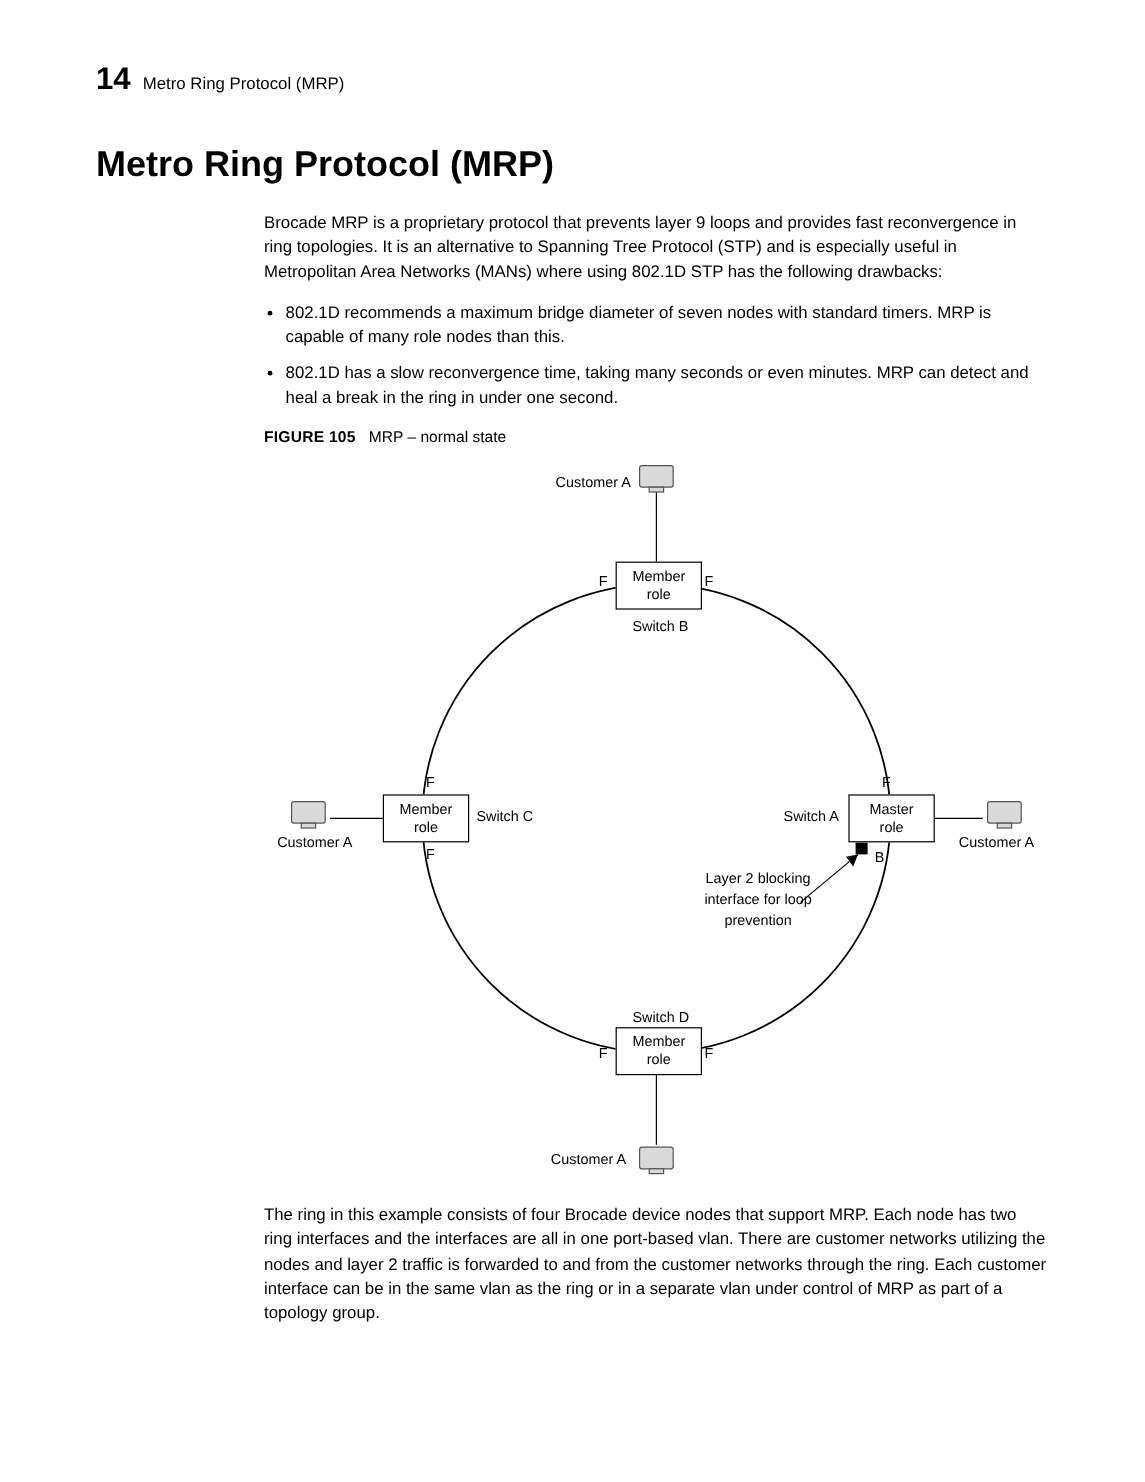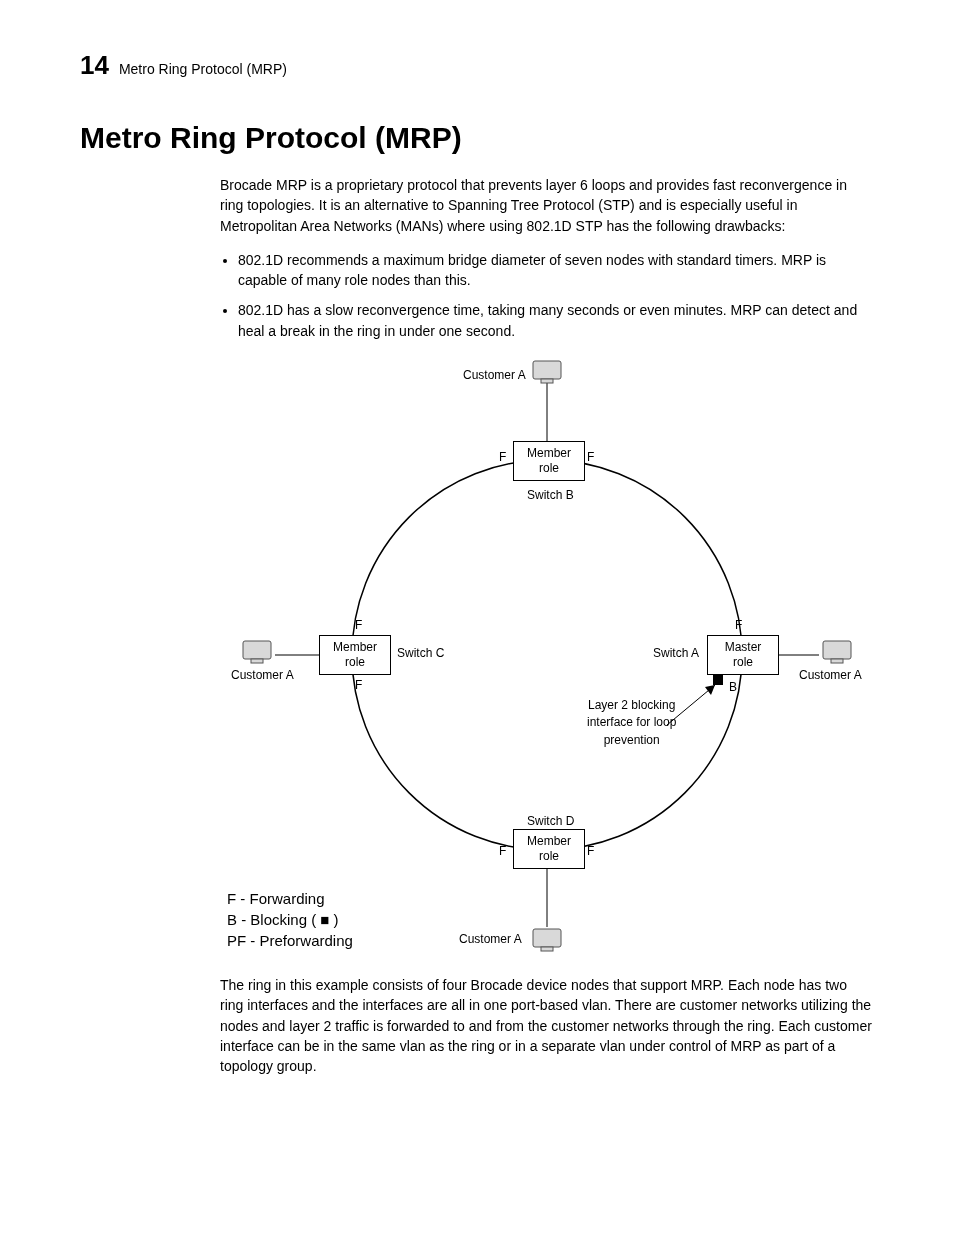--- a/index.html
+++ b/index.html
@@ -95,28 +95,32 @@
 
   <div class="running-head">
     <span class="chnum">14</span>
     <span class="chtitle">Metro Ring Protocol (MRP)</span>
   </div>
 
   <h1 class="title">Metro Ring Protocol (MRP)</h1>
 
   <div class="body-block">
 
-    <p>Brocade MRP is a proprietary protocol that prevents layer 6 loops and provides fast reconvergence in ring topologies. It is an alternative to Spanning Tree Protocol (STP) and is especially useful in Metropolitan Area Networks (MANs) where using 802.1D STP has the following drawbacks:</p>
+    <p>Brocade MRP is a proprietary protocol that prevents layer 9 loops and provides fast reconvergence in ring topologies. It is an alternative to Spanning Tree Protocol (STP) and is especially useful in Metropolitan Area Networks (MANs) where using 802.1D STP has the following drawbacks:</p>
 
     <ul class="bullets">
       <li>802.1D recommends a maximum bridge diameter of seven nodes with standard timers. MRP is capable of many role nodes than this.</li>
       <li>802.1D has a slow reconvergence time, taking many seconds or even minutes. MRP can detect and heal a break in the ring in under one second.</li>
     </ul>
 
 
+    <div class="fig-caption">
+      <span class="figlabel">FIGURE 105</span>
+      &nbsp;&nbsp;<span>MRP – normal state</span>
+    </div>
 
     <div class="diagram">
       <svg class="ring" viewBox="0 0 640 600">
 
         <circle cx="320" cy="300" r="195" fill="none" stroke="#000" stroke-width="1.5"></circle>
 
         <line x1="320" y1="88" x2="320" y2="28" stroke="#000"></line>
         <line x1="320" y1="512" x2="320" y2="572" stroke="#000"></line>
         <line x1="108" y1="300" x2="48" y2="300" stroke="#000"></line>
         <line x1="532" y1="300" x2="592" y2="300" stroke="#000"></line>
@@ -167,23 +171,18 @@
 
       <div class="dlabel" style="left:236px; top:12px;">Customer A</div>
       <div class="dlabel" style="left:572px; top:312px;">Customer A</div>
       <div class="dlabel" style="left:232px; top:576px;">Customer A</div>
       <div class="dlabel" style="left:4px;  top:312px;">Customer A</div>
 
       <div class="dlabel" style="left:360px; top:342px; text-align:center;">Layer 2 blocking
 interface for loop
 prevention</div>
 
-      <div class="legend">
-        <div>F - Forwarding</div>
-        <div>B - Blocking ( ■ )</div>
-        <div>PF - Preforwarding</div>
-      </div>
     </div>
 
     <p>The ring in this example consists of four Brocade device nodes that support MRP. Each node has two ring interfaces and the interfaces are all in one port-based vlan. There are customer networks utilizing the nodes and layer 2 traffic is forwarded to and from the customer networks through the ring. Each customer interface can be in the same vlan as the ring or in a separate vlan under control of MRP as part of a topology group.</p>
 
   </div>
 </div>
 
 </body></html>

